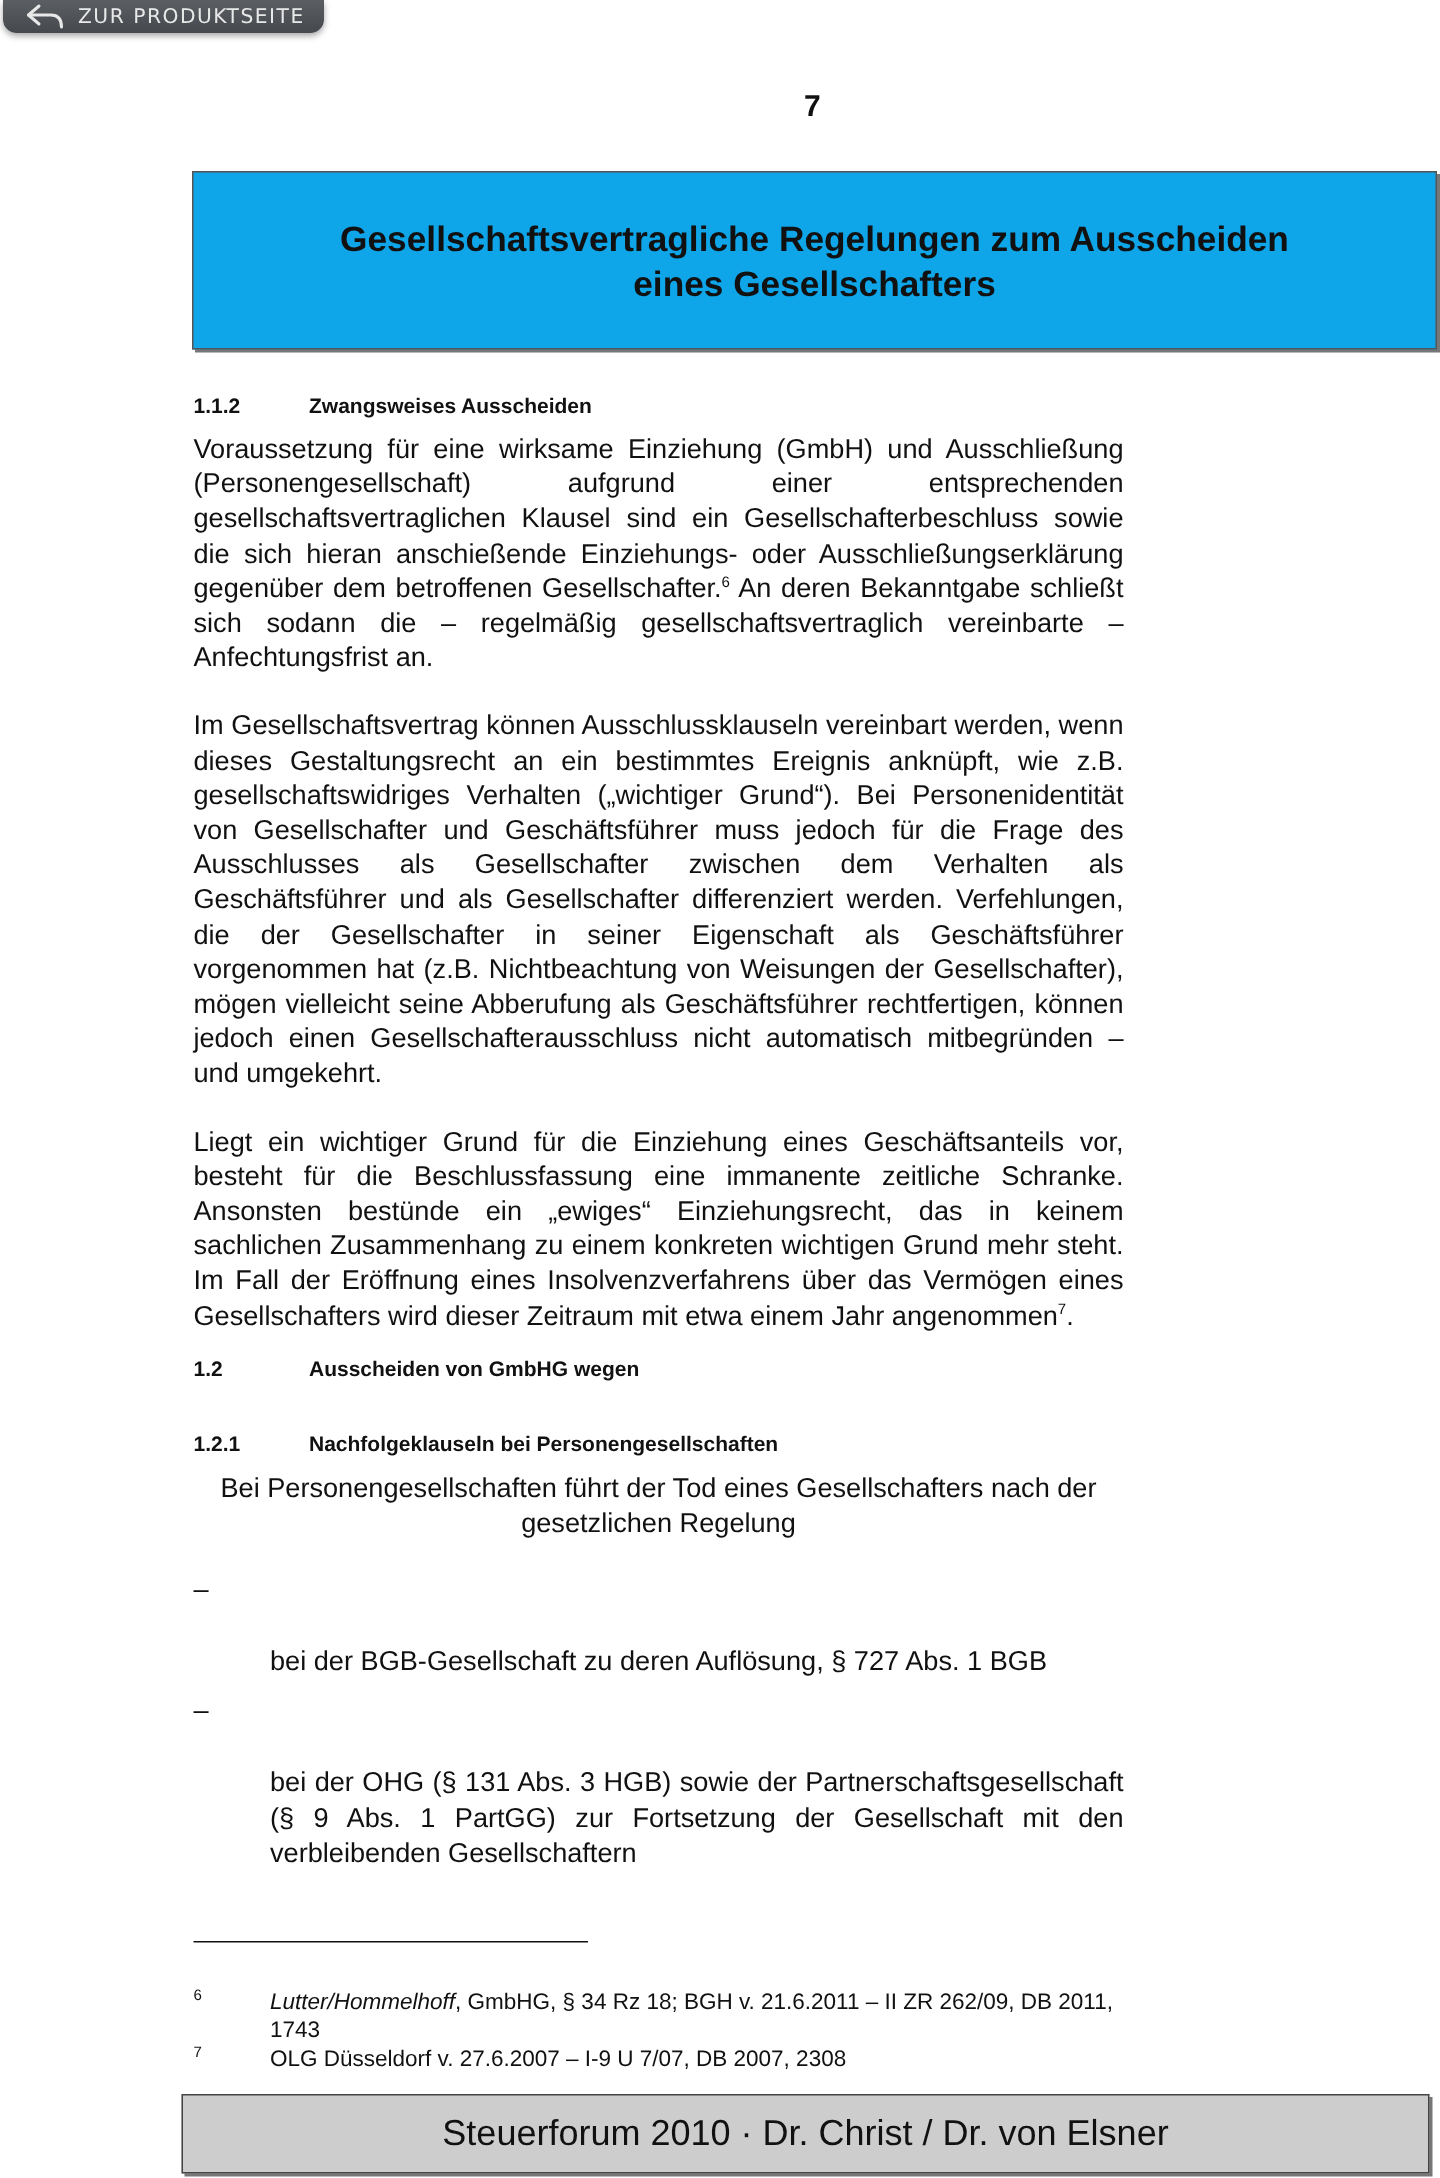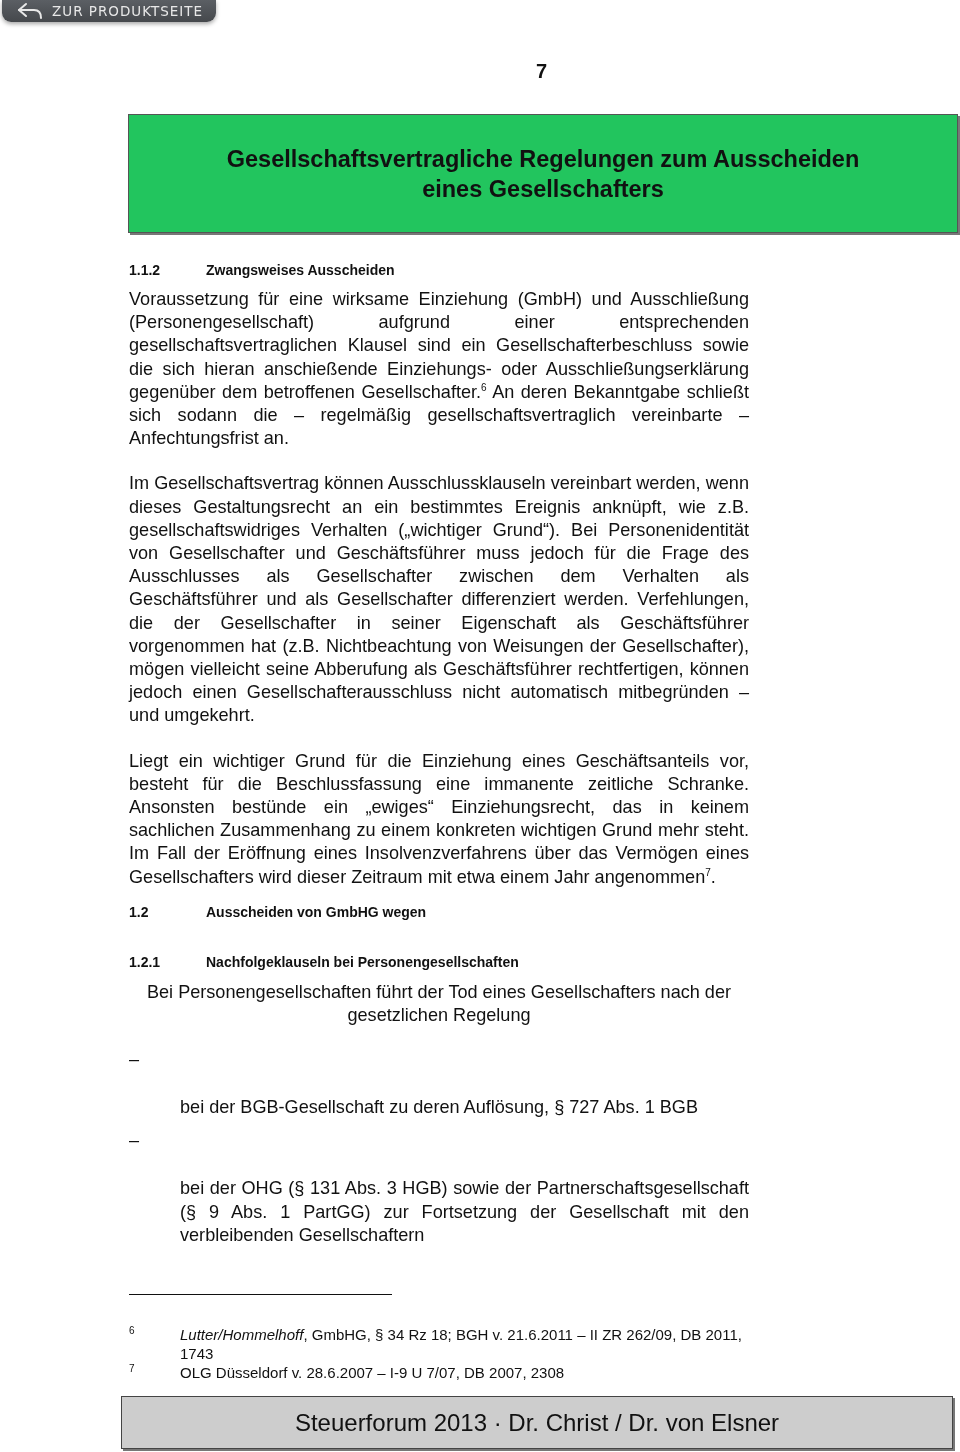--- a/index.html
+++ b/index.html
@@ -16,21 +16,21 @@
     display: flex; align-items: center; cursor: pointer;
     color: #e8e8e8;
   }
   .back-btn .icon { width: 30px; height: 20px; margin-left: 14px; margin-right: 6px; }
   .back-btn .label { font-family: "DejaVu Sans", sans-serif; font-size: 13.5px; letter-spacing: 1px; }
   .page-num {
     position: absolute; left: 536px; top: 60px; font-size: 20px; font-weight: bold;
   }
   .title-box {
     position: absolute; left: 128px; top: 114px; width: 828px; height: 117px;
-    background: #22c55e; border: 1px solid #555; box-shadow: 2px 2px 0 #777;
+    background: #0ea5e9; border: 1px solid #555; box-shadow: 2px 2px 0 #777;
     display: flex; align-items: center; justify-content: center; text-align: center;
   }
   .title-box h1 {
     margin: 0; font-size: 23.5px; font-weight: bold; line-height: 30px; color: #111;
   }
   .content { position: absolute; left: 129px; top: 262px; width: 620px; }
   .h { font-weight: bold; font-size: 14px; display: flex; margin: 0; }
   .h .num { width: 77px; }
   p.body {
     font-size: 18.1px; line-height: 23.2px; margin: 0; text-align: justify; hyphens: manual;
@@ -108,19 +108,19 @@
 
 <div class="fn-rule"></div>
 
 <div class="footnotes">
   <div class="fn">
     <span class="mark">6</span>
     <span><i>Lutter/Hommelhoff</i><span>, GmbHG, § 34 Rz 18; BGH v. 21.6.2011 – II ZR 262/09, DB 2011, 1743</span></span>
   </div>
   <div class="fn">
     <span class="mark">7</span>
-    <span>OLG Düsseldorf v. 28.6.2007 – I-9 U 7/07, DB 2007, 2308</span>
+    <span>OLG Düsseldorf v. 27.6.2007 – I-9 U 7/07, DB 2007, 2308</span>
   </div>
 </div>
 
 <div class="footer-box">
-  <span>Steuerforum 2013 · Dr. Christ / Dr. von Elsner</span>
+  <span>Steuerforum 2010 · Dr. Christ / Dr. von Elsner</span>
 </div>
 
 </body></html>

